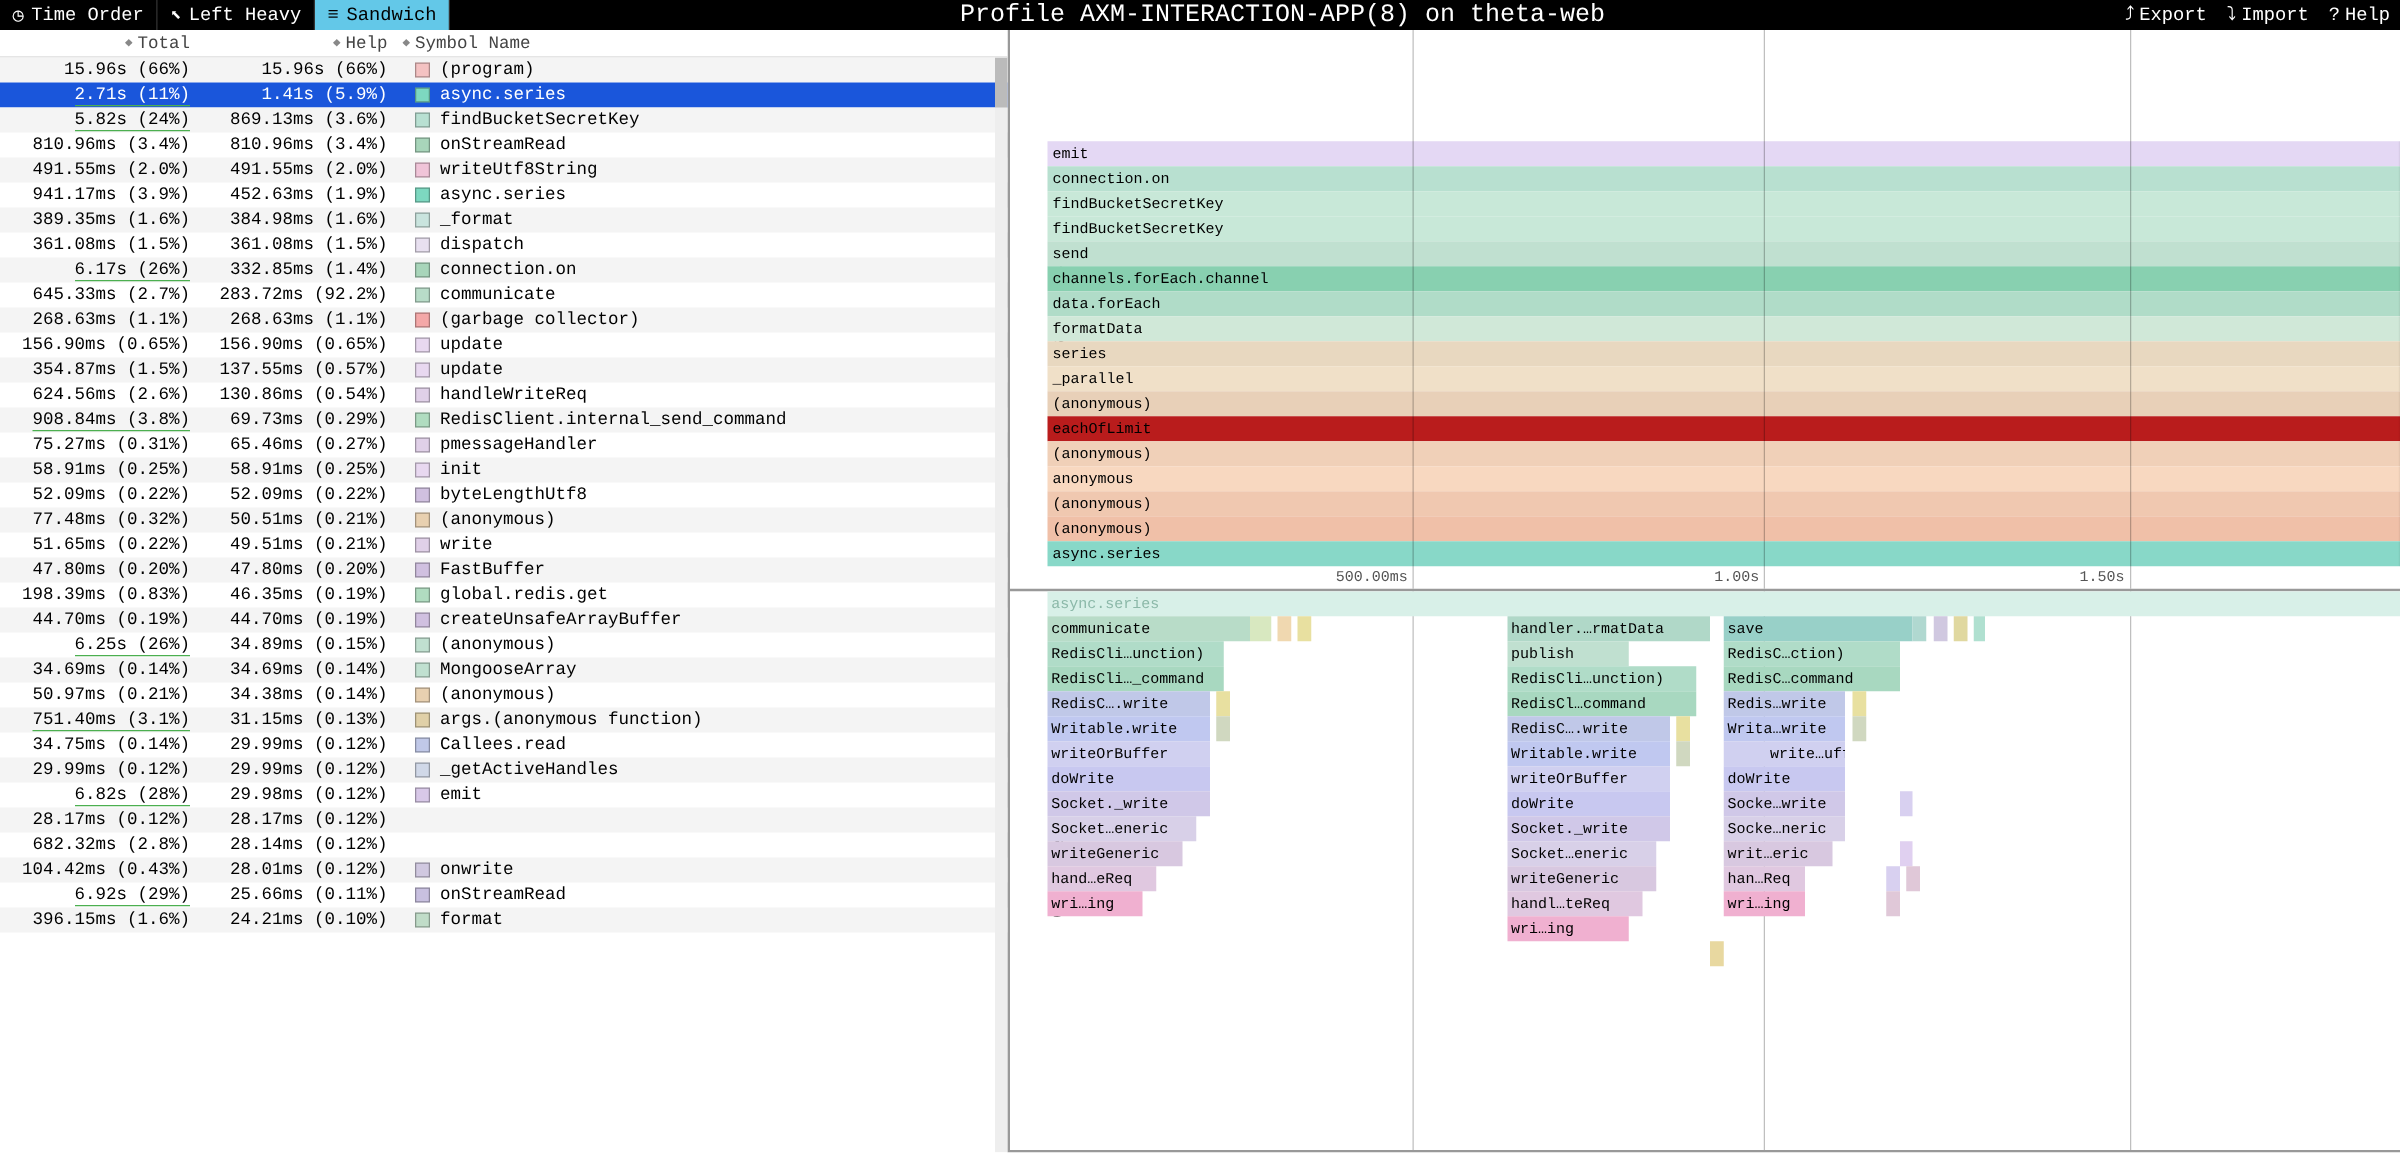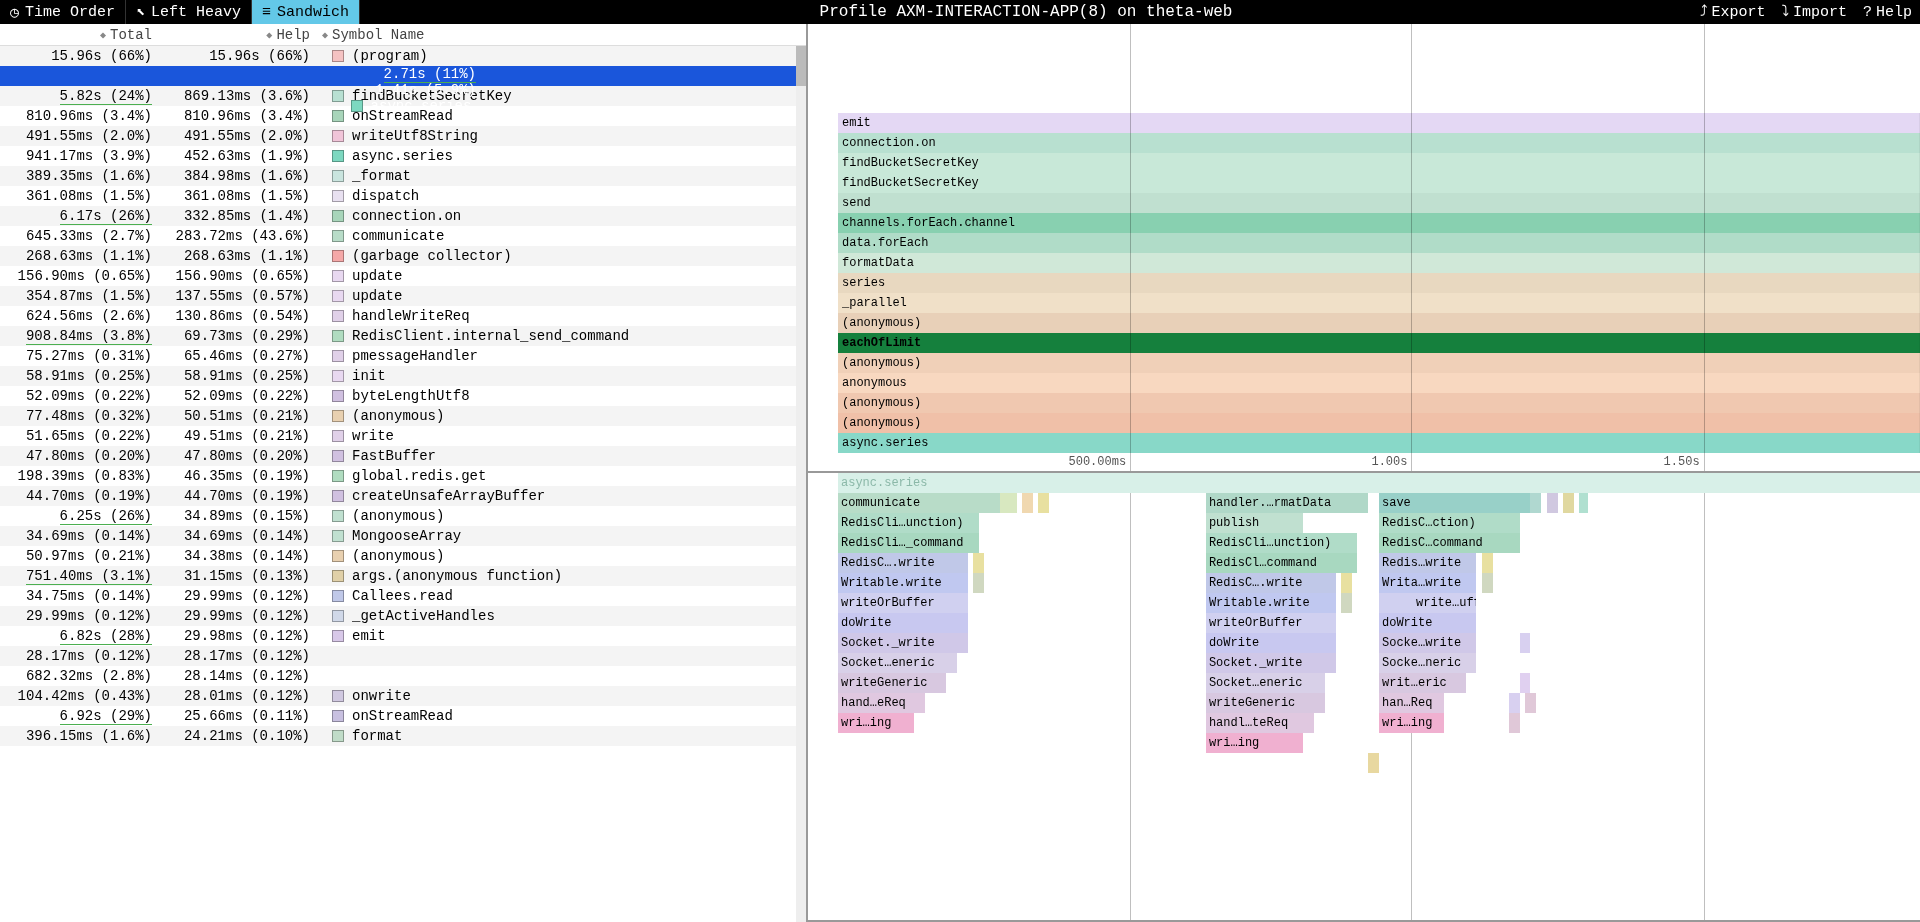--- a/index.html
+++ b/index.html
@@ -1,31 +1,31 @@
 <!DOCTYPE html>
 <html><head>
 <meta charset="utf-8">
 <style>
   * { box-sizing: border-box; margin: 0; padding: 0; }
   html, body { width: 100%; height: 100%; font-family: Menlo, Consolas, "Courier New", monospace; font-size: 12px; overflow: hidden; background: #fff; }
   .topbar { display: flex; align-items: stretch; height: 24px; background: #000; color: #fff; font-size: 15px; }
   .tab { display: flex; align-items: center; padding: 0 10px; gap: 6px; cursor: pointer; border-right: 1px solid #333; }
   .tab.active { background: #63c8e8; color: #000; }
-  .title { flex: 1; text-align: left; display: flex; align-items: center; justify-content: center; font-size: 16px; }
+  .title { flex: 1; text-align: left; display: flex; align-items: center; justify-content: center; font-size: 20px; }
   .right-btn { display: flex; align-items: center; padding: 0 8px; gap: 4px; cursor: pointer; }
   .main { display: flex; height: calc(100% - 24px); }
   .left-pane { width: 808px; display: flex; flex-direction: column; border-right: 2px solid #999; }
   .table-header { display: flex; height: 22px; align-items: center; background: #fff; border-bottom: 1px solid #ddd; font-size: 14px; color: #444; }
   .col-total, .col-self { width: 158px; text-align: right; padding-right: 6px; display: flex; justify-content: flex-end; align-items: center; gap: 4px; }
   .col-symbol { flex: 1; display: flex; align-items: center; gap: 4px; padding-left: 6px; }
   .sort-icon { color: #888; font-size: 10px; }
   .rows { flex: 1; overflow-y: auto; overflow-x: hidden; position: relative; font-size: 14px; }
   .row { display: flex; height: 20px; align-items: center; white-space: nowrap; }
   .row:nth-child(even) { background: #f4f4f4; }
-  .row.selected { background: #1a56db; color: #fff; flex-direction: column; }
+  .row.selected { background: #1a56db; color: #fff; }
   .row .total, .row .self { width: 158px; text-align: right; padding-right: 6px; position: relative; }
   .row .underline { border-bottom: 1.5px solid #4caf50; }
   .row .symbol { flex: 1; display: flex; align-items: center; gap: 8px; padding-left: 16px; }
   .swatch { width: 12px; height: 12px; border: 1px solid rgba(0,0,0,0.3); display: inline-block; flex-shrink: 0; }
   .right-pane { flex: 1; display: flex; flex-direction: column; background: #fff; }
   .flame-section { position: relative; flex: 1; overflow: hidden; border-bottom: 2px solid #999; }
   .flame-label { position: absolute; left: 2px; top: 50%; transform: translateY(-50%) rotate(-90deg); transform-origin: center; font-size: 16px; color: #333; letter-spacing: 1px; }
   .flame-area { position: absolute; left: 30px; right: 0; top: 0; bottom: 0; }
   .flame-row { display: flex; height: 20px; align-items: stretch; position: relative; }
   .flame-bar { font-size: 12px; padding: 2px 4px; white-space: nowrap; overflow: hidden; text-overflow: clip; border-right: 1px solid rgba(0,0,0,0.05); display: flex; align-items: center; }
@@ -157,21 +157,21 @@
         <div class="row">
           <div class="total"><span class="underline">6.17s (26%)</span></div>
           <div class="self">332.85ms (1.4%)</div>
           <div class="symbol">
             <span class="swatch" style="background:#a8d5ba"></span>
             <span>connection.on</span>
           </div>
         </div>
         <div class="row">
           <div class="total">645.33ms (2.7%)</div>
-          <div class="self">283.72ms (43.6%)</div>
+          <div class="self">283.72ms (92.2%)</div>
           <div class="symbol">
             <span class="swatch" style="background:#b8dcc8"></span>
             <span>communicate</span>
           </div>
         </div>
         <div class="row">
           <div class="total">268.63ms (1.1%)</div>
           <div class="self">268.63ms (1.1%)</div>
           <div class="symbol">
             <span class="swatch" style="background:#f4a8a8"></span>
@@ -396,21 +396,21 @@
             <div class="flame-row">
               <div class="flame-bar" style="width:100%;background:#e8d8c0;">series</div>
             </div>
             <div class="flame-row">
               <div class="flame-bar" style="width:100%;background:#f0e0c8;">_parallel</div>
             </div>
             <div class="flame-row">
               <div class="flame-bar" style="width:100%;background:#e8d0b8;">(anonymous)</div>
             </div>
             <div class="flame-row">
-              <div class="flame-bar" style="width:100%;background:#15803d;font-weight:bold;">eachOfLimit</div>
+              <div class="flame-bar" style="width:100%;background:#b91c1c;">eachOfLimit</div>
             </div>
             <div class="flame-row">
               <div class="flame-bar" style="width:100%;background:#f0d0b8;">(anonymous)</div>
             </div>
             <div class="flame-row">
               <div class="flame-bar" style="width:100%;background:#f8d8c0;">anonymous</div>
             </div>
             <div class="flame-row">
               <div class="flame-bar" style="width:100%;background:#f0c8b0;">(anonymous)</div>
             </div>

